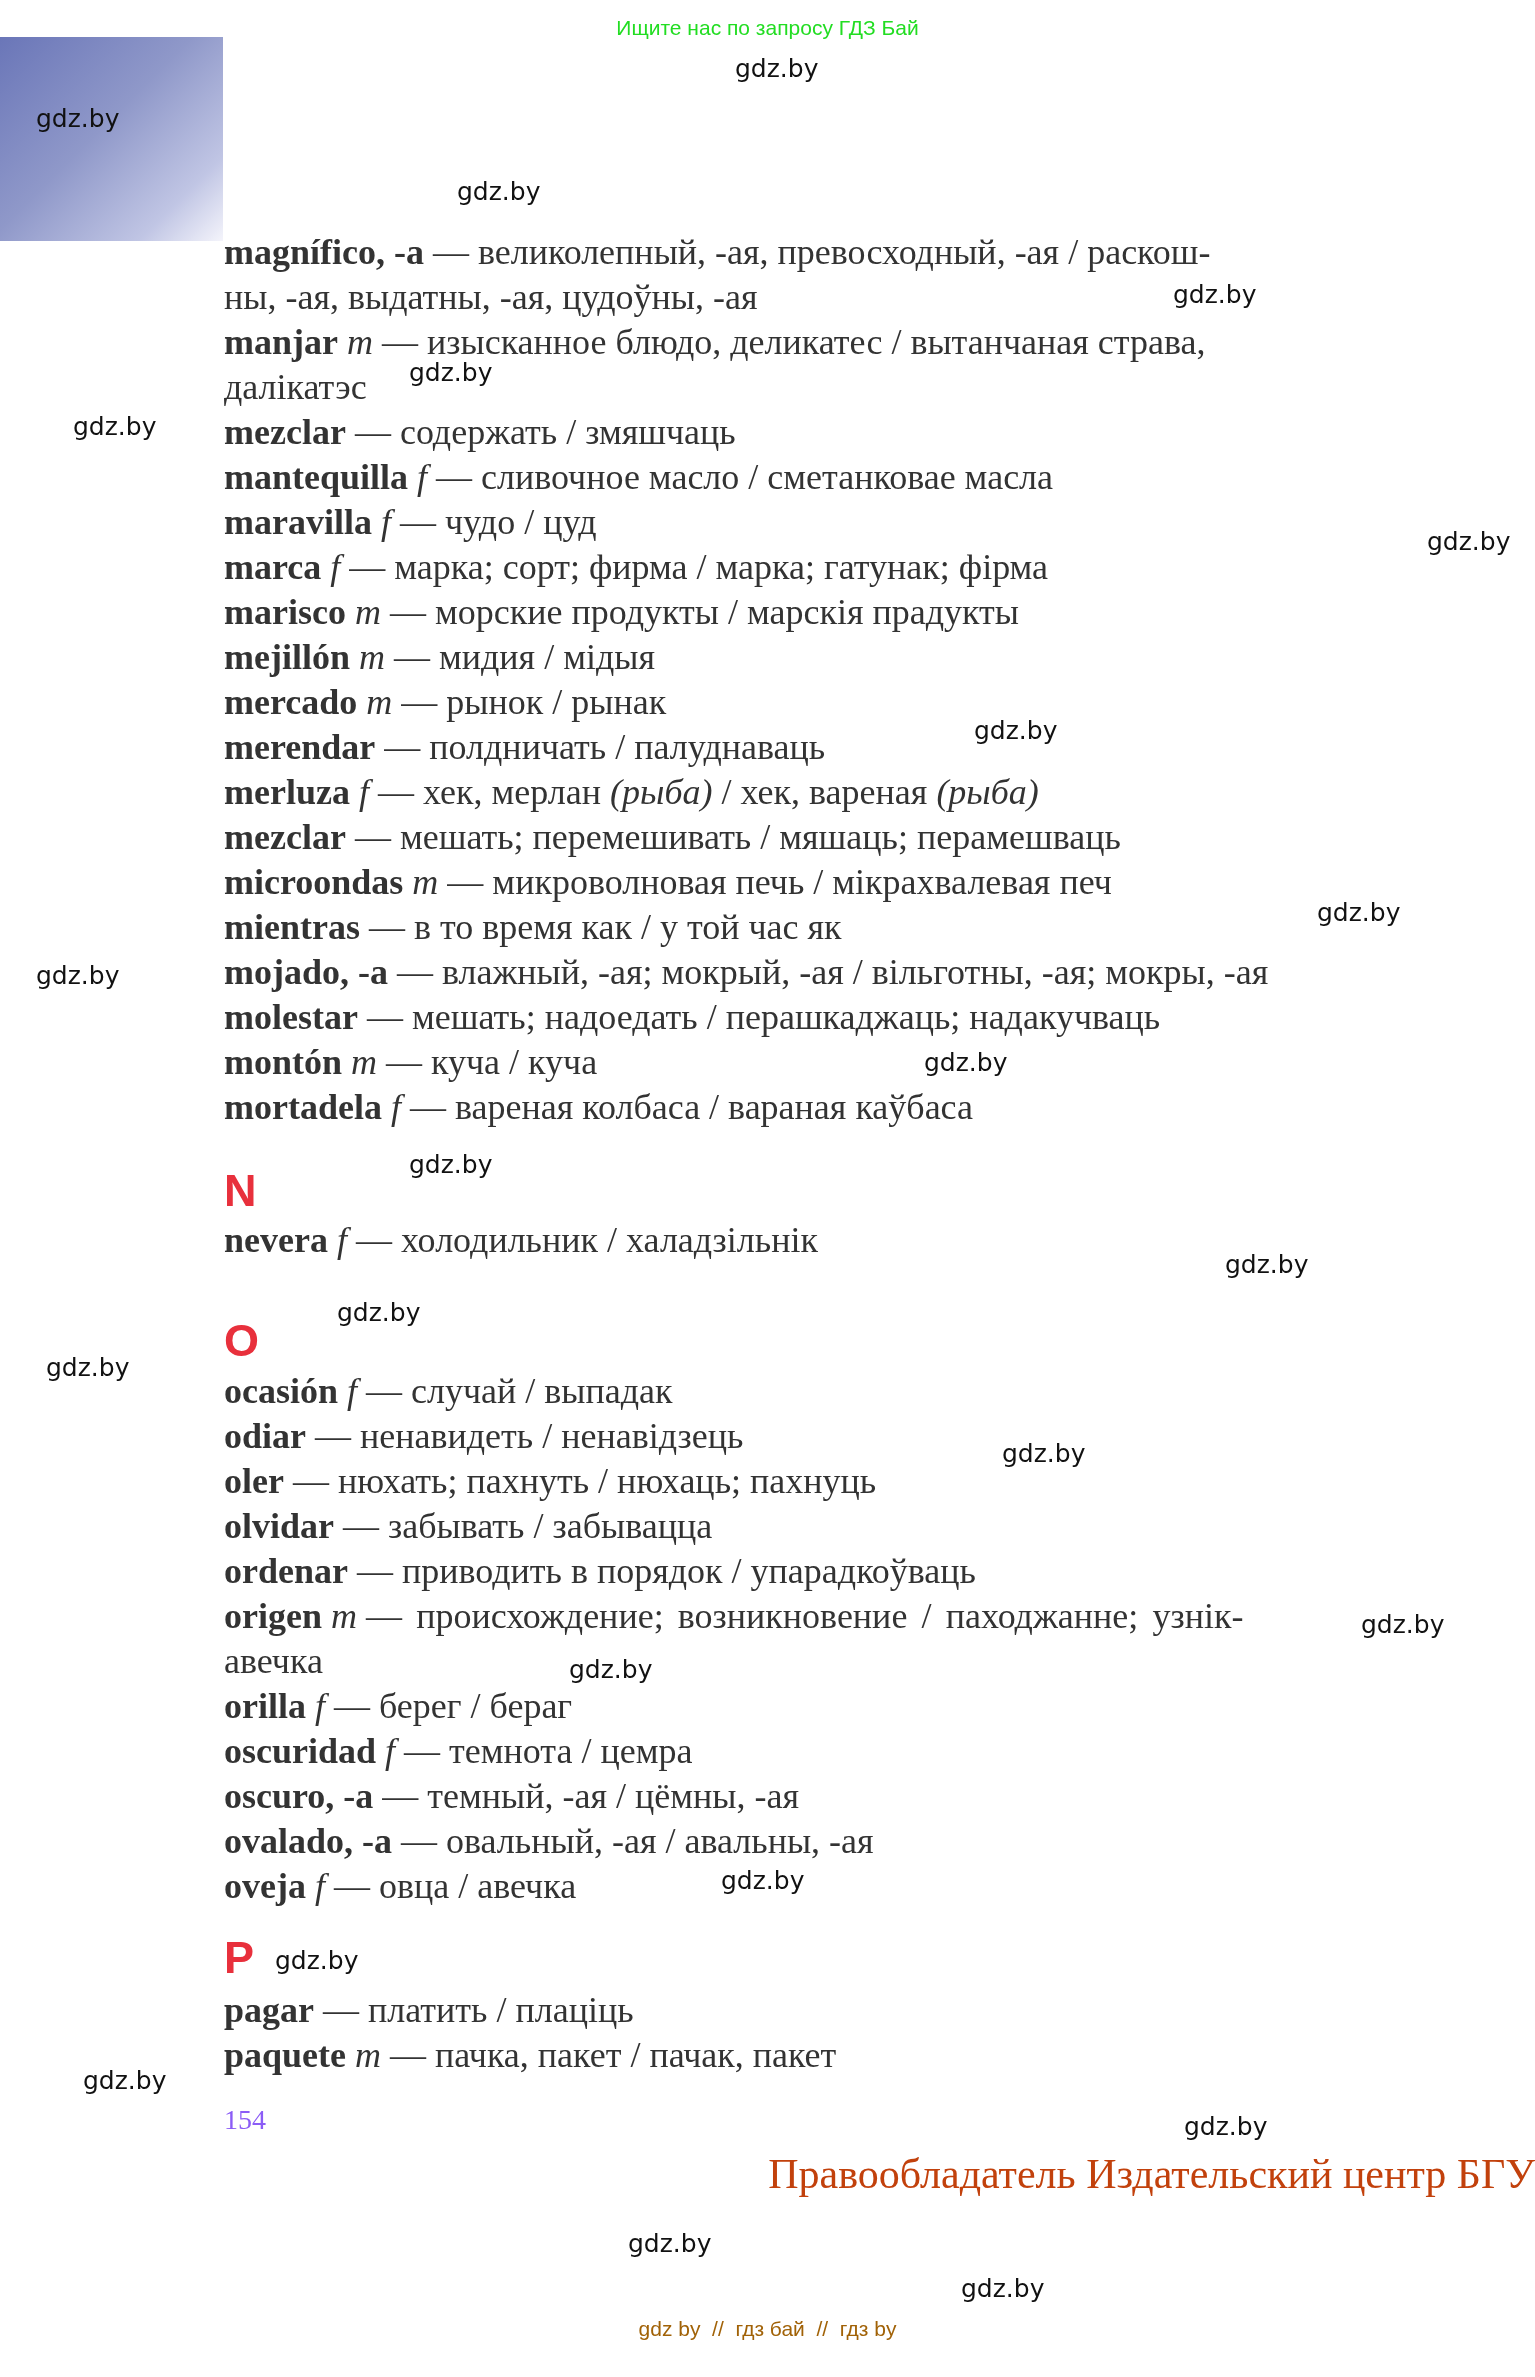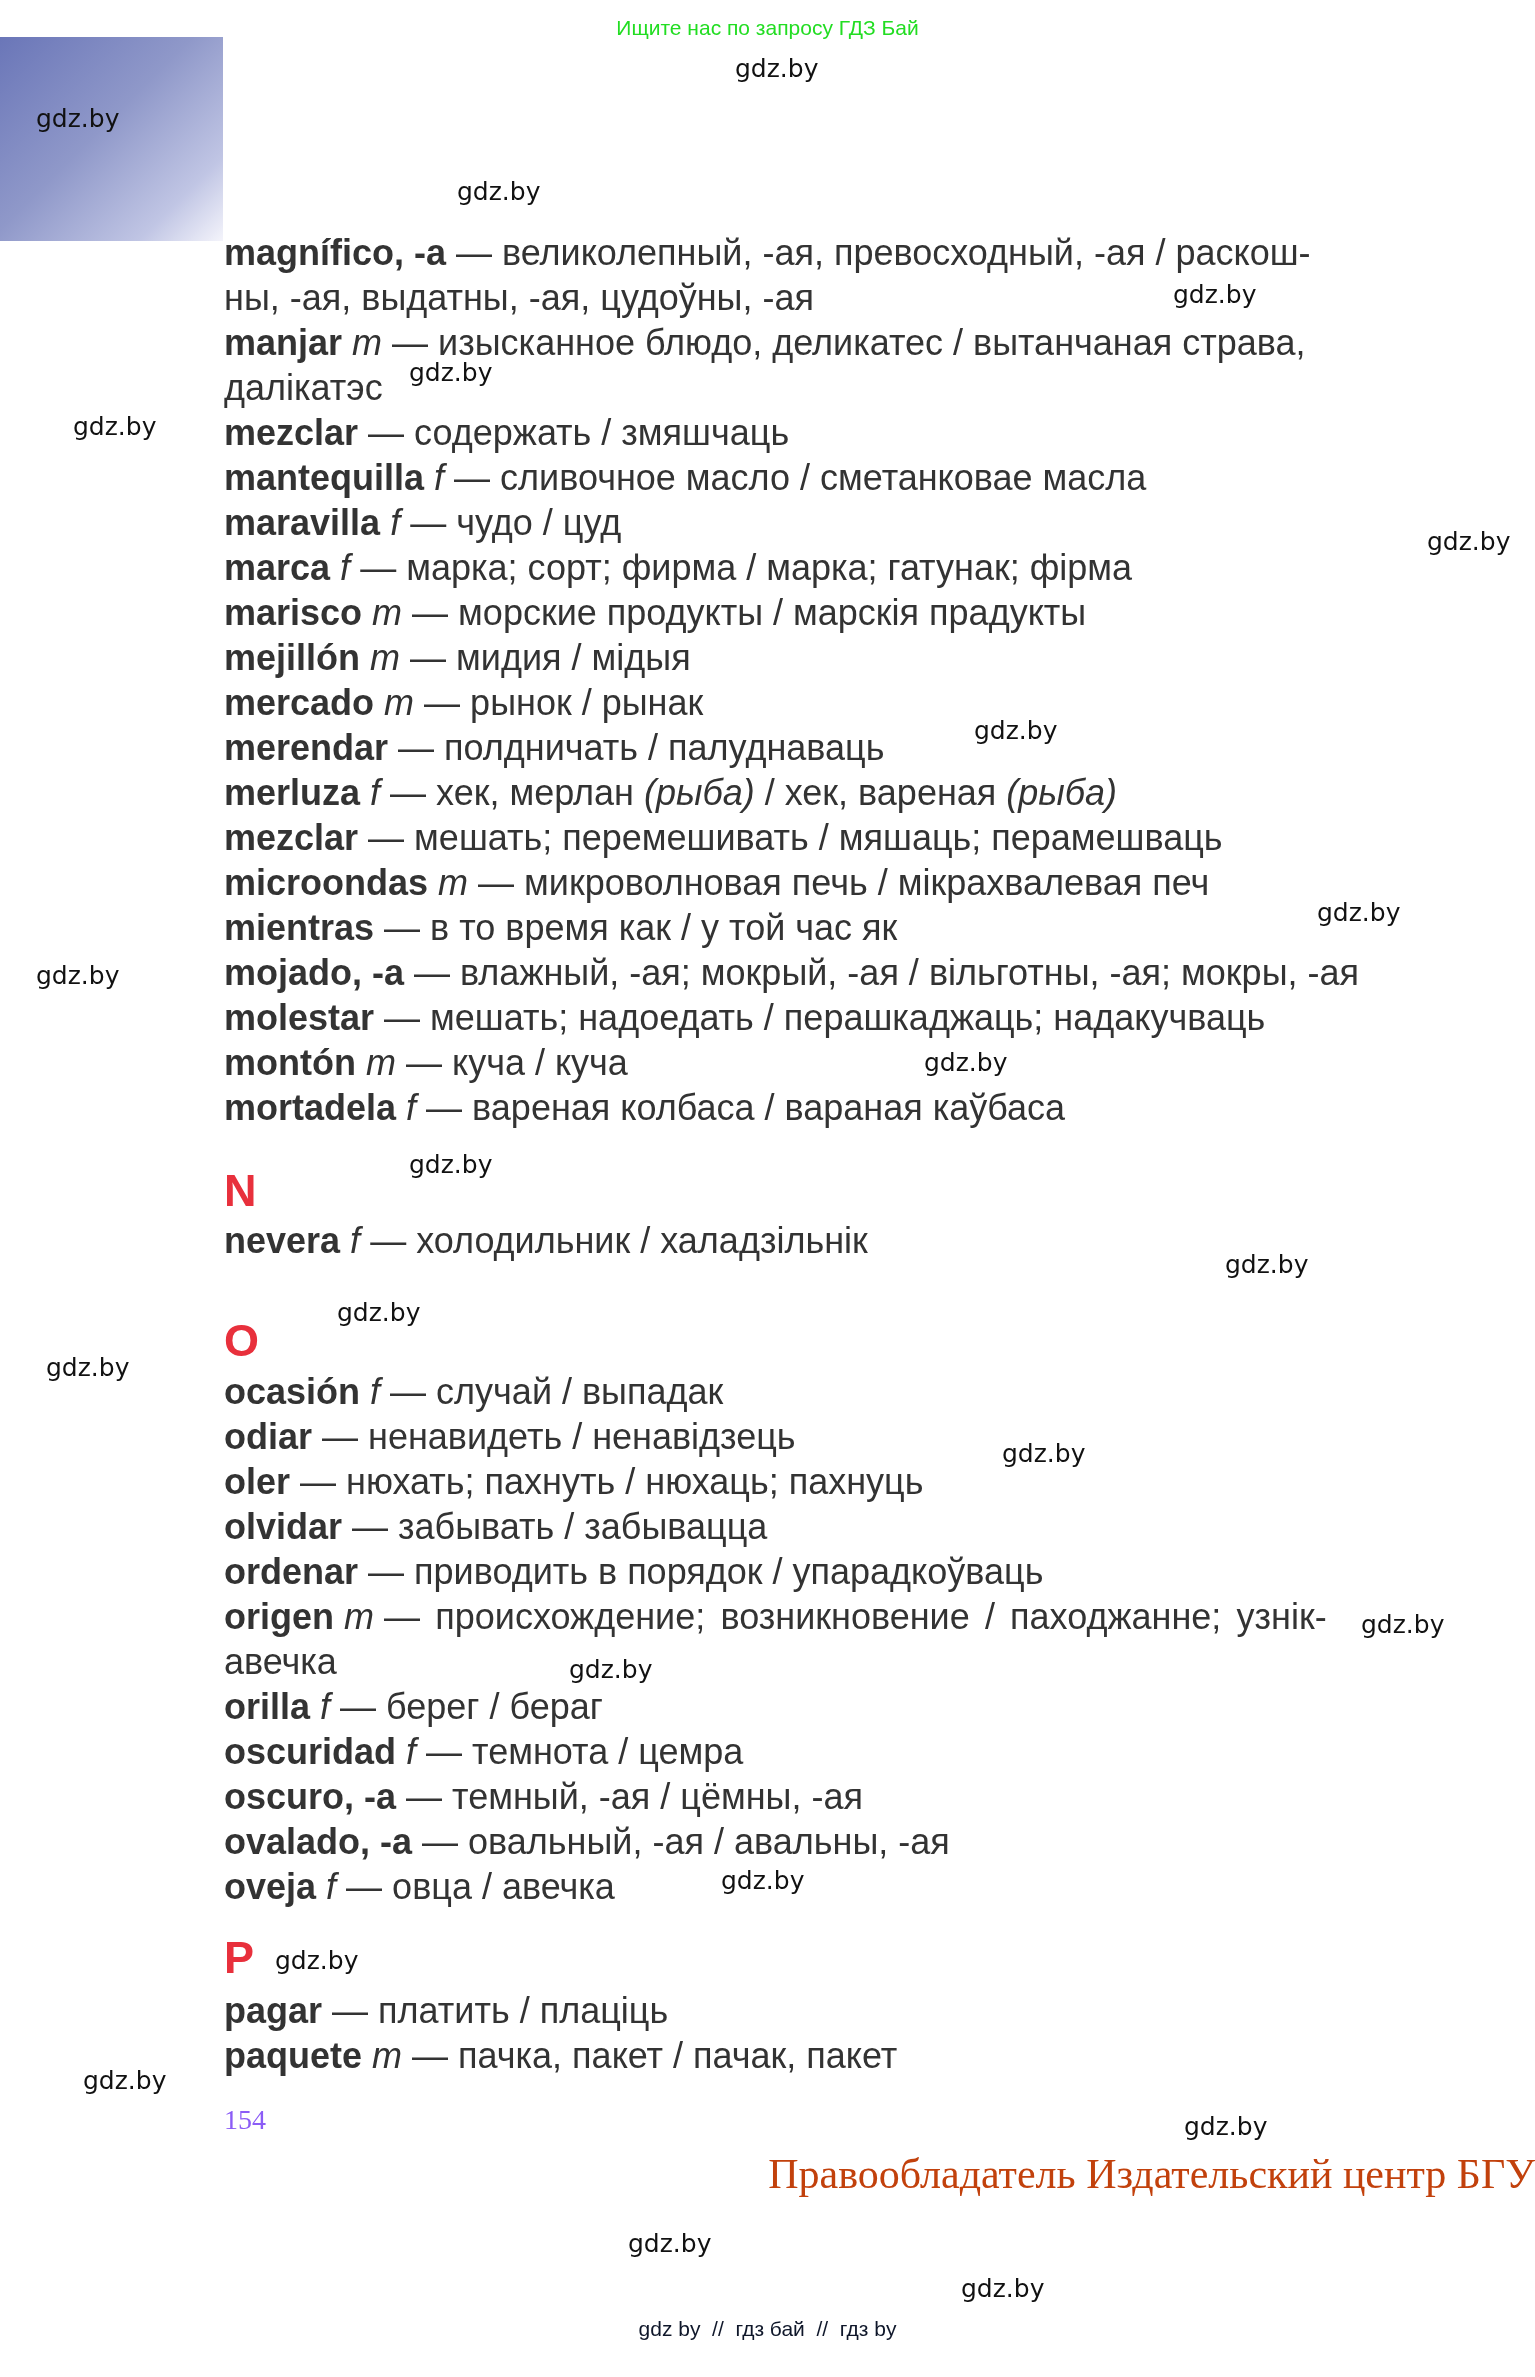--- a/index.html
+++ b/index.html
@@ -14,41 +14,41 @@
     color: #22dd22; font-size: 21px; font-family: "Liberation Sans", sans-serif; margin-top: 12px;
   }
   .corner-block {
     position: absolute; left: 0; top: 37px; width: 223px; height: 204px;
     background: linear-gradient(135deg, #6a76b8 0%, #8f98c9 45%, #c0c5e4 80%, #f4f4fb 100%);
   }
   .wm {
     position: absolute; color: #111111; font-size: 25px;
     font-family: "DejaVu Sans", sans-serif; white-space: nowrap;
   }
-  .entries { position: absolute; left: 224px; top: 230px; width: 1144px; }
+  .entries { position: absolute; left: 224px; top: 230px; width: 1144px; font-family: Liberation Serif, serif; }
   .entry {
     font-size: 36px; line-height: 45px; white-space: nowrap; color: #333333;
   }
   .hw { font-weight: bold; }
   .gram { font-style: italic; }
   .letter {
     color: #e8303c; font-weight: bold; font-size: 45px; line-height: 52px;
     position: absolute; left: 224px;
   }
   .page-num {
     position: absolute; left: 224px; top: 2104px; font-size: 28px;
     font-family: "Liberation Serif", serif; color: #8b5cf6;
   }
   .rights {
     position: absolute; top: 2150px; left: 0; width: 1535px; text-align: right;
     color: #c2410c; font-size: 42px; font-family: Liberation Serif, serif;
   }
   .footer-links {
     position: absolute; top: 2317px; left: 0; width: 1535px; text-align: center;
-    color: #0f172a; font-size: 21px;
+    color: #a16207; font-size: 21px;
   }
 </style>
 </head>
 <body>
 
 <div class="top-banner">Ищите нас по запросу ГДЗ Бай</div>
 <div class="corner-block"></div>
 
 <div class="wm" style="left:36px;top:104px;">gdz.by</div>
 <div class="wm" style="left:735px;top:54px;">gdz.by</div>

